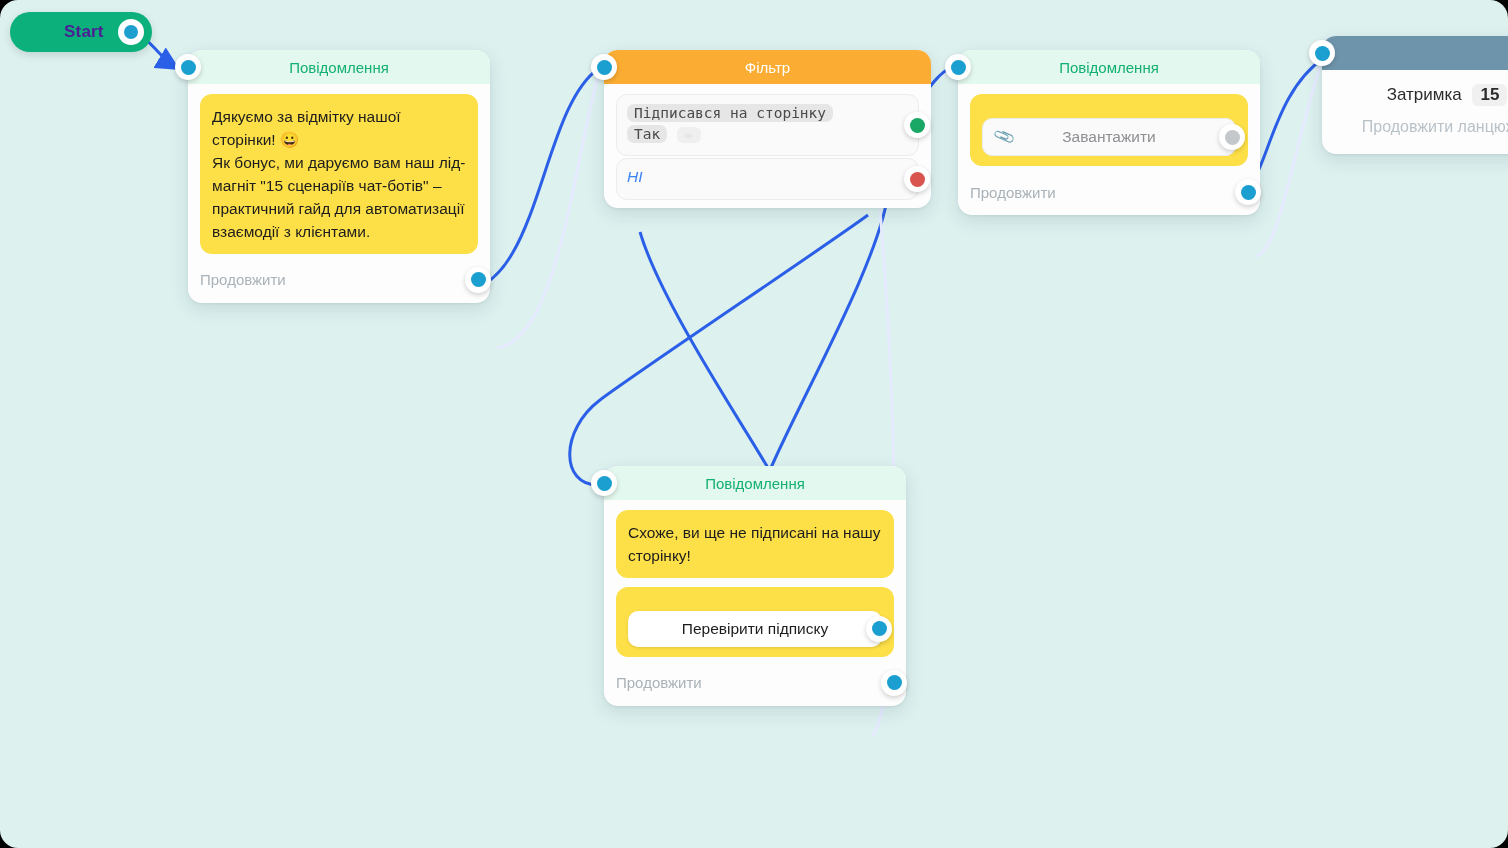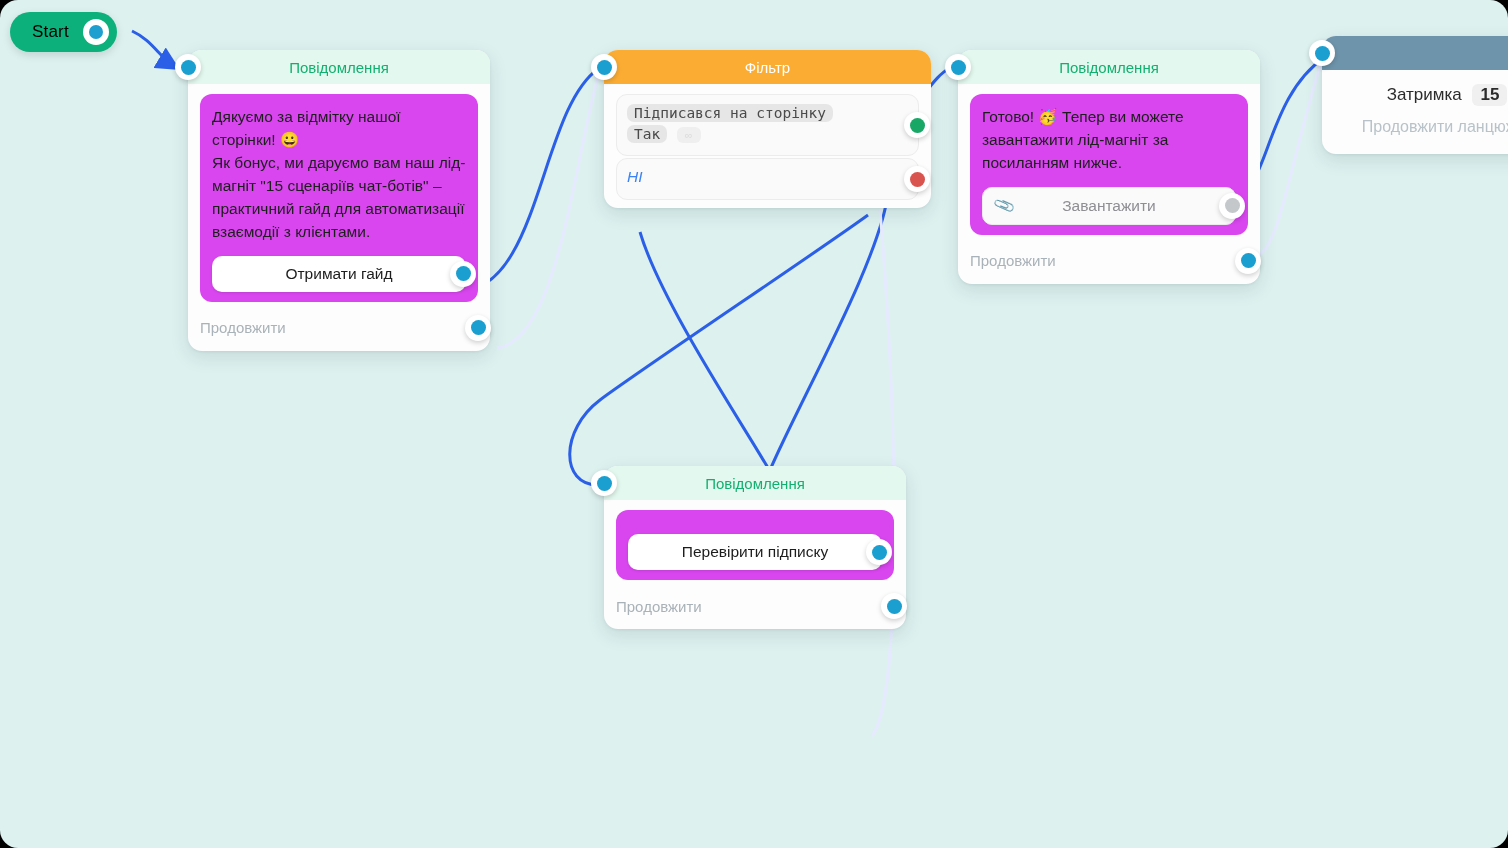--- a/index.html
+++ b/index.html
@@ -37,24 +37,25 @@
     padding: 0 8px 0 22px;
     display: flex;
     align-items: center;
     gap: 14px;
     background: #0bb07b;
     border-radius: 20px;
     box-shadow: 0 3px 8px rgba(0,0,0,0.13);
     z-index: 5;
   }
   .start-label {
-    color: #000000;
+    color: #4c1d95;
     font-size: 17px;
-    font-weight: normal;
+    font-weight: bold;
     letter-spacing: .2px;
+    margin-left: 32px;
   }
   .start-dot {
     width: 26px;
     height: 26px;
     border-radius: 50%;
     background: #ffffff;
     display: flex;
     align-items: center;
     justify-content: center;
   }
@@ -97,21 +98,21 @@
     justify-content: flex-end;
     padding-right: 14px;
     box-sizing: border-box;
   }
 
   .node-body {
     padding: 10px 12px 6px 12px;
   }
 
   .bubble {
-    background: #d946ef;
+    background: #fde047;
     border-radius: 12px;
     padding: 12px 12px 10px 12px;
     margin-bottom: 9px;
   }
   .bubble p {
     margin: 0;
     font-size: 15.5px;
     line-height: 1.48;
     color: #1d1d1d;
     white-space: pre-line;
@@ -304,26 +305,20 @@
 
   <div class="node" style="left:188px; top:50px; width:302px;">
     <div class="port port-in">
         <i></i>
       </div>
     <div class="node-header msg">Повідомлення</div>
     <div class="node-body">
       <div class="bubble">
         <p>Дякуємо за відмітку нашої сторінки! 😀
 Як бонус, ми даруємо вам наш лід-магніт "15 сценаріїв чат-ботів" – практичний гайд для автоматизації взаємодії з клієнтами.</p>
-        <div class="btn">
-          <span>Отримати гайд</span>
-          <span class="port port-btn">
-              <i></i>
-            </span>
-        </div>
       </div>
       <div class="footer-row">
         <span>Продовжити</span>
         <span class="port">
             <i></i>
           </span>
       </div>
     </div>
   </div>
 
@@ -350,21 +345,20 @@
     </div>
   </div>
 
   <div class="node" style="left:958px; top:50px; width:302px;">
     <div class="port port-in">
         <i></i>
       </div>
     <div class="node-header msg">Повідомлення</div>
     <div class="node-body">
       <div class="bubble">
-        <p>Готово! 🥳 Тепер ви можете завантажити лід-магніт за посиланням нижче.</p>
         <div class="btn muted">
           <span class="clip-icon">📎</span>
           <span>Завантажити</span>
           <span class="port port-btn grey">
               <i></i>
             </span>
         </div>
       </div>
       <div class="footer-row">
         <span>Продовжити</span>
@@ -389,20 +383,23 @@
     </div>
   </div>
 
   <div class="node" style="left:604px; top:466px; width:302px;">
     <div class="port port-in">
         <i></i>
       </div>
     <div class="node-header msg">Повідомлення</div>
     <div class="node-body">
       <div class="bubble">
+        <p>Схоже, ви ще не підписані на нашу сторінку!</p>
+      </div>
+      <div class="bubble">
         <div class="btn">
           <span>Перевірити підписку</span>
           <span class="port port-btn">
               <i></i>
             </span>
         </div>
       </div>
       <div class="footer-row">
         <span>Продовжити</span>
         <span class="port">

